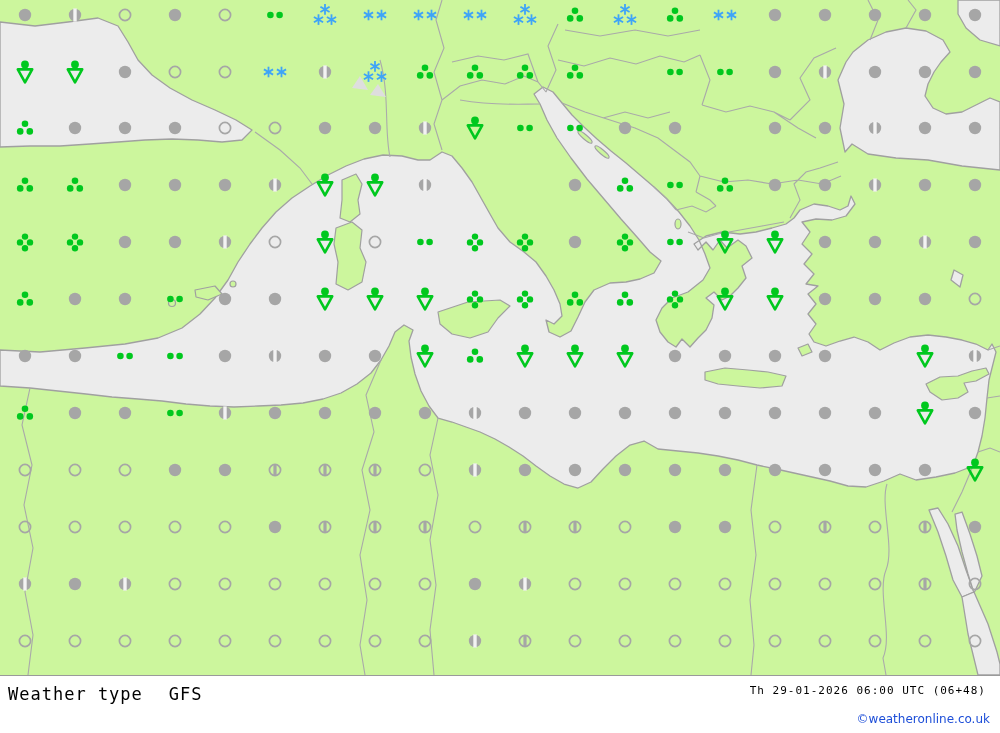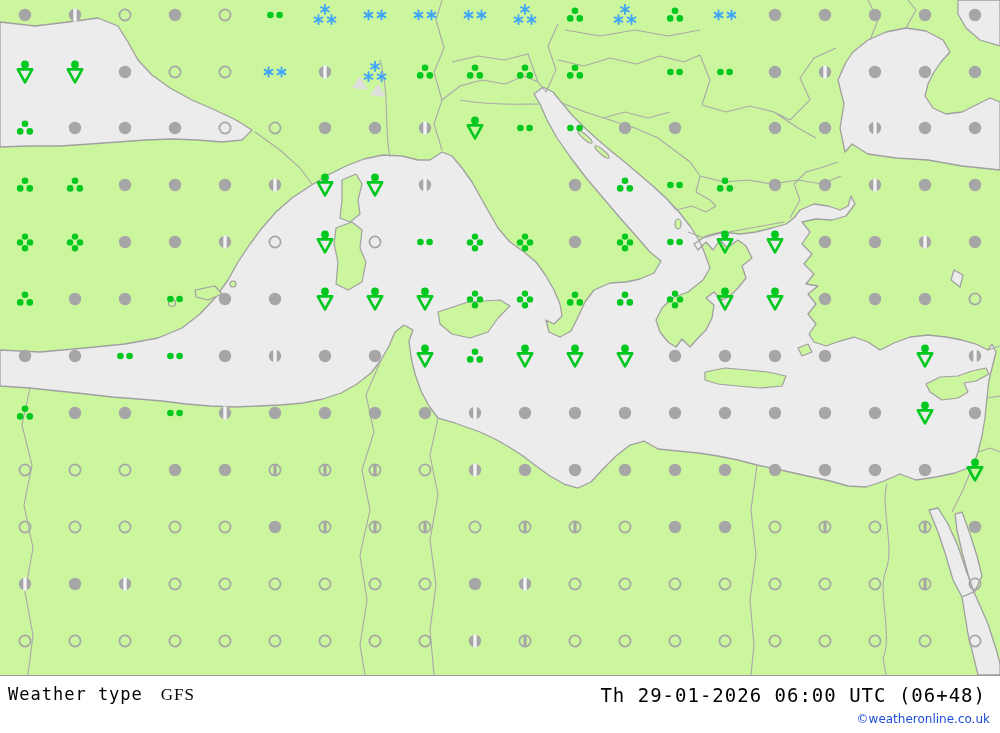--- a/index.html
+++ b/index.html
@@ -4,22 +4,22 @@
 <style>
   html,body{margin:0;padding:0;background:#fff;}
   #frame{position:relative;width:1000px;height:733px;overflow:hidden;
          font-family:"DejaVu Sans Mono",monospace;background:#fff;}
   #map-wrap{position:absolute;left:0;top:0;width:1000px;height:675px;}
   #map-wrap svg{display:block;}
   #caption-bar{position:absolute;left:0;top:675px;width:1000px;height:58px;
                background:#ffffff;border-top:1px solid #9a9a9a;}
   #caption-left{position:absolute;left:8px;top:8px;font-size:17px;color:#000;
                 letter-spacing:1px;white-space:pre;}
-  #caption-left .model{margin-left:18px;font-family:Liberation Serif, serif;}
-  #caption-right{position:absolute;right:14px;top:8px;font-size:19px;color:#000;
+  #caption-left .model{margin-left:26px;}
+  #caption-right{position:absolute;right:14px;top:8px;font-size:11px;color:#000;
                  letter-spacing:1px;white-space:pre;}
   #copyright{position:absolute;right:10px;top:36px;font-size:12px;
              font-family:"DejaVu Sans",sans-serif;color:#1d4ed8;text-decoration:none;}
 </style>
 </head>
 <body>
 
 <div id="frame">
 
   <div id="map-wrap">

